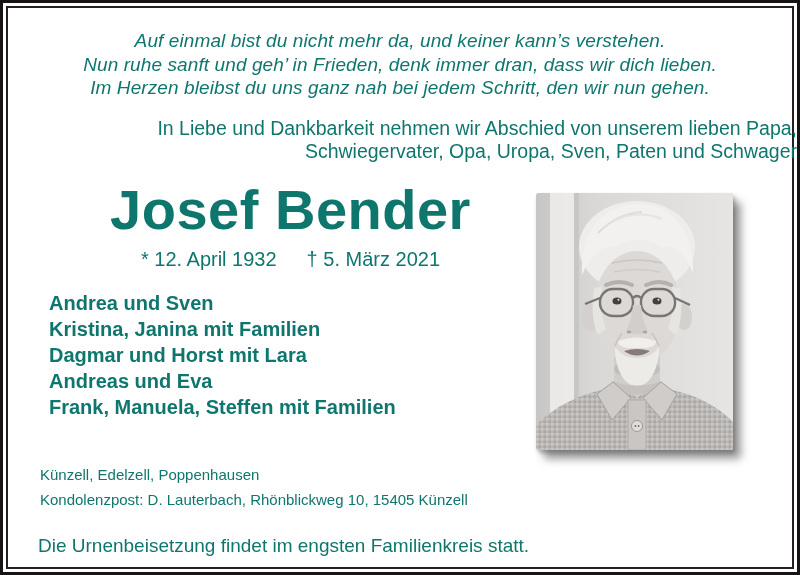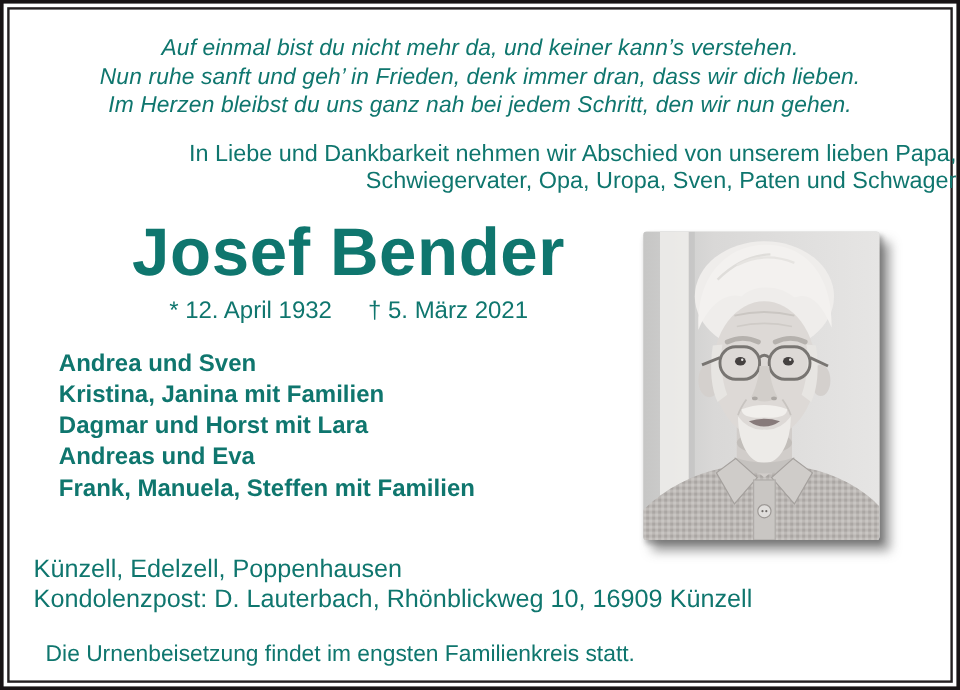--- a/index.html
+++ b/index.html
@@ -53,22 +53,22 @@
     line-height:22px;
   }
   .mourners{
     top:287px;left:35px;
     font-size:20px;
     font-weight:bold;
     line-height:26px;
     margin-left:11px;
   }
   .addresses{
-    top:459px;left:25px;
-    font-size:21px;
+    top:459px;left:37px;
+    font-size:15px;
     line-height:25px;
   }
   .funeral-note{
     top:532px;left:35px;
     font-size:19px;
     line-height:22px;
   }
   .photo{
     position:absolute;
     left:533px;top:190px;
@@ -107,21 +107,21 @@
   <div class="block mourners">
     <div>Andrea und Sven</div>
     <div>Kristina, Janina mit Familien</div>
     <div>Dagmar und Horst mit Lara</div>
     <div>Andreas und Eva</div>
     <div>Frank, Manuela, Steffen mit Familien</div>
   </div>
 
   <div class="block addresses">
     <div>Künzell, Edelzell, Poppenhausen</div>
-    <div>Kondolenzpost: D. Lauterbach, Rhönblickweg 10, 16909 Künzell</div>
+    <div>Kondolenzpost: D. Lauterbach, Rhönblickweg 10, 15405 Künzell</div>
   </div>
 
   <div class="block funeral-note">Die Urnenbeisetzung findet im engsten Familienkreis statt.</div>
 
   <div class="photo">
     <svg viewBox="0 0 197 257" xmlns="http://www.w3.org/2000/svg">
       <defs>
         <linearGradient id="bgGrad" x1="0" y1="0" x2="1" y2="0">
           <stop offset="0" stop-color="#c6c6c5"></stop>
           <stop offset="0.3" stop-color="#d9d8d7"></stop>

